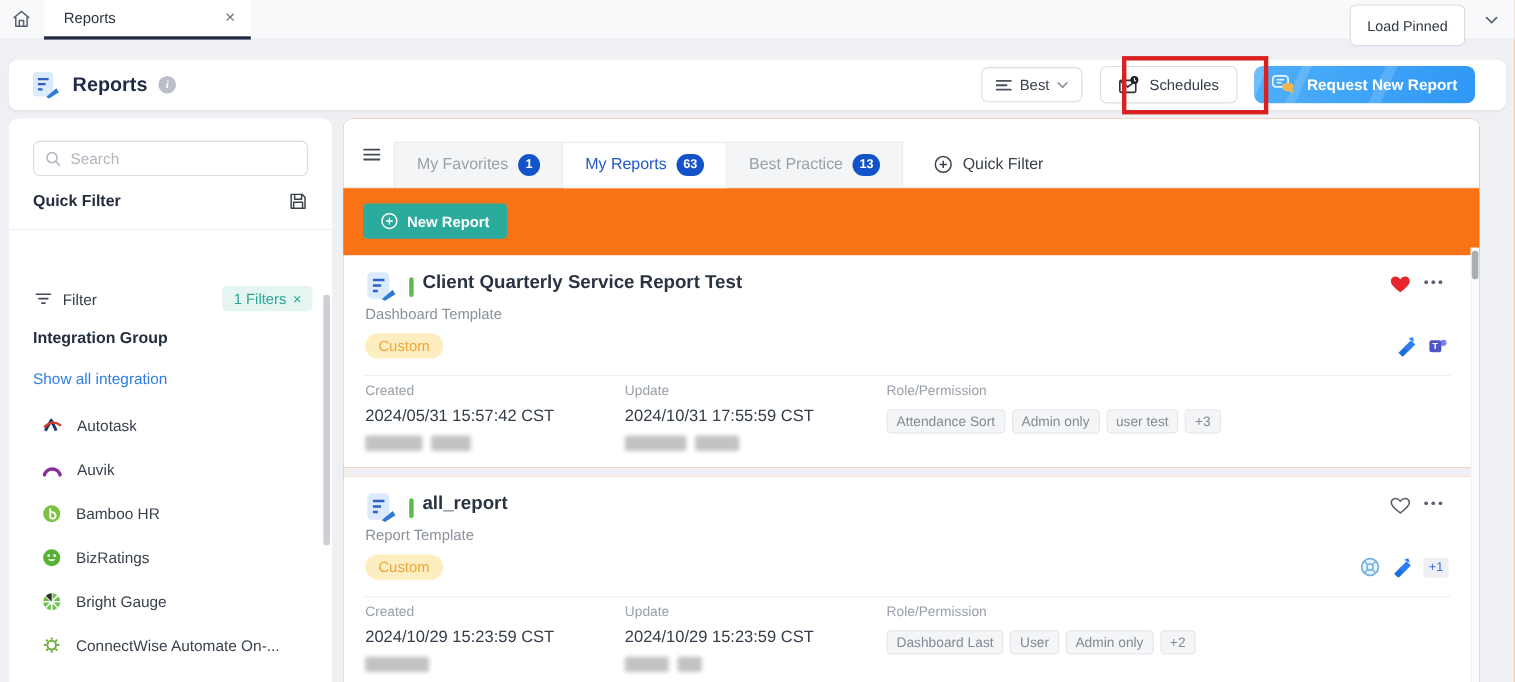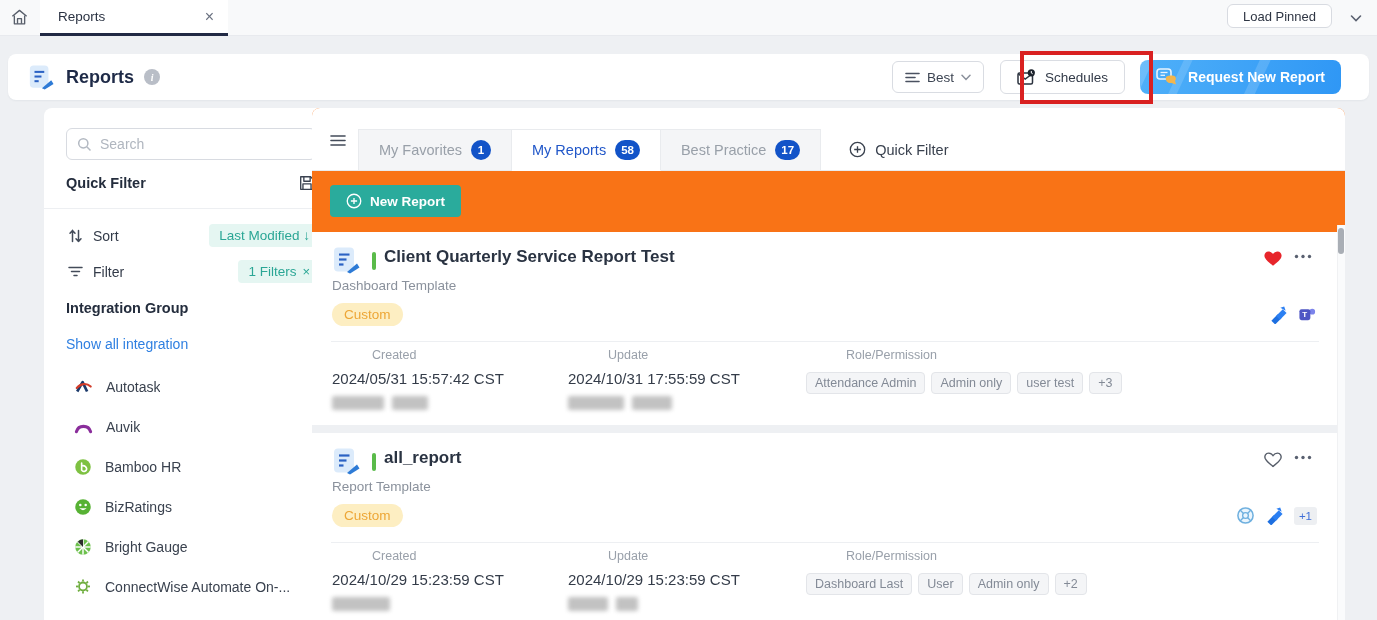--- a/index.html
+++ b/index.html
@@ -7,37 +7,37 @@
   body { font-family:"Liberation Sans", sans-serif; background:#eef0f3; position:relative; overflow:hidden; color:#333; }
   .abs { position:absolute; }
   svg { display:block; }
 
   
   #topbar { left:0; top:0; width:1377px; height:36px; background:#f8f9fa; border-bottom:1px solid #e8eaee; }
   .home-btn { left:0; top:0; width:38px; height:35px; display:flex; align-items:center; justify-content:center; cursor:pointer; }
   .browser-tab { left:40px; top:0; width:188px; height:36px; background:#fff; border-bottom:3px solid #212944; display:flex; align-items:center; padding:0 14px 0 18px; }
   .browser-tab .t-label { font-size:13.5px; color:#2a3242; flex:1; }
   .browser-tab .t-close { color:#6a7180; font-size:16px; line-height:1; cursor:pointer; }
-  .load-pinned { right:45px; top:4px; height:24px; background:#fff; border:1px solid #d8dbe1; border-radius:6px; padding:0 15px; font-size:13px; color:#2f3644; display:flex; align-items:center; cursor:pointer; }
+  .load-pinned { right:45px; top:4px; height:38px; background:#fff; border:1px solid #d8dbe1; border-radius:6px; padding:0 15px; font-size:13px; color:#2f3644; display:flex; align-items:center; cursor:pointer; }
   .topbar-chevron { right:14px; top:11px; cursor:pointer; }
 
   
   #header { left:8px; top:54px; width:1361px; height:46px; background:#fff; border-radius:8px; box-shadow:0 1px 2px rgba(20,30,60,.05); display:flex; align-items:center; padding:0 28px 0 20px; }
   .hdr-title { font-size:18px; font-weight:bold; color:#1e2a47; margin-left:12px; }
   .info-dot { width:16px; height:16px; border-radius:50%; background:#b9bec7; color:#fff; font-size:10px; font-weight:bold; display:flex; align-items:center; justify-content:center; margin-left:10px; font-family:"Liberation Serif", serif; font-style:italic; }
   .hdr-spacer { flex:1; }
   .btn-list { height:32px; border:1px solid #d9dce2; border-radius:6px; background:#fff; display:flex; align-items:center; gap:7px; padding:0 12px; font-size:13.5px; color:#3c4452; cursor:pointer; margin-right:16px; }
   .btn-schedules { height:34px; border:1px solid #dadde3; border-radius:6px; background:#fff; display:flex; align-items:center; gap:9px; padding:12px 16px; font-size:13.5px; color:#333b49; cursor:pointer; margin-right:15px; }
   .btn-request { height:34px; border:none; border-radius:8px; display:flex; align-items:center; gap:9px; padding:0 16px; font-size:14px; font-weight:bold; color:#fff; cursor:pointer;
     background:linear-gradient(100deg,#4fb0f9 0%,#2f97f5 60%,#3aa1f7 100%);
     background-image:linear-gradient(115deg, rgba(255,255,255,.18) 6%, rgba(255,255,255,0) 6.5% 20%, rgba(255,255,255,.14) 20.5% 24%, rgba(255,255,255,0) 24.5% 55%, rgba(255,255,255,.15) 55.5% 60%, rgba(255,255,255,0) 60.5%), linear-gradient(100deg,#4fb0f9,#2f97f5); }
   .annotation-box { left:1020px; top:51px; width:133px; height:53px; border:4px solid #d92121; z-index:60; pointer-events:none; }
 
   
-  #sidebar { left:8px; top:108px; width:294px; height:512px; background:#fff; border-radius:8px 8px 0 0;margin-left:36px; }
+  #sidebar { left:8px; top:108px; width:294px; height:512px; background:#fff; border-radius:8px 8px 0 0; }
   .search-wrap { left:22px; top:20px; width:250px; height:32px; border:1px solid #d8dbe1; border-radius:6px; display:flex; align-items:center; padding:0 10px; gap:8px; background:#fff; }
   .search-wrap input { border:none; outline:none; flex:1; font-size:14px; color:#333; font-family:"Liberation Sans", sans-serif; background:transparent; }
   .search-wrap input::placeholder { color:#b0b6bf; }
   .qf-row { left:22px; top:66px; width:250px; display:flex; align-items:center; justify-content:space-between; }
   .qf-label { font-size:14.5px; font-weight:bold; color:#242d3d; }
   .side-divider { left:0; top:100px; width:294px; height:1px; background:#edeff2; }
   .sf-row { left:24px; width:252px; display:flex; align-items:center; }
   .sf-row .lbl { font-size:14px; color:#333b49; margin-left:10px; }
   .sf-row .sp { flex:1; }
   .teal-badge { background:#e5f6f2; color:#2aa695; font-size:13.5px; padding:4px 10px; border-radius:4px; display:flex; align-items:center; gap:6px; cursor:pointer; }
@@ -66,21 +66,21 @@
   .vbar { left:60px; top:20px; width:4px; height:18px; background:#5abb4a; border-radius:2px; }
   .card-title { left:72px; top:15px; font-size:17px; font-weight:bold; color:#2a3342; }
   .fav-btn { top:17px; right:62px; cursor:pointer; }
   .more-btn { top:22px; right:33px; cursor:pointer; }
   .card-sub { left:20px; top:46px; font-size:13.5px; color:#8a919c; }
   .badge-custom { left:20px; top:71px; height:23px; padding:0 12px; border-radius:12px; background:#fdeec2; color:#eda636; font-size:13.5px; display:flex; align-items:center; }
   .int-icons { top:73px; right:28px; display:flex; align-items:center; gap:10px; }
   .plus-badge { background:#edeff2; border-radius:3px; color:#3f6fd8; font-size:11.5px; padding:3px 5px; }
   .card-divider { left:19px; top:109px; width:988px; height:1px; background:#edeff2; }
   .meta-col { top:116px; }
-  .meta-col .m-label { font-size:12.5px; color:#99a0aa;margin-left:40px; }
+  .meta-col .m-label { font-size:12.5px; color:#99a0aa; }
   .meta-col .m-value { margin-top:8px; font-size:15px; color:#343c49; }
   .blur-row { margin-top:9px; display:flex; gap:8px; }
   .blur-chip { height:14px; background:#c2c2c2; filter:blur(2px); border-radius:2px; }
   .roles-row { margin-top:10px; display:flex; gap:6px; }
   .role-pill { border:1px solid #e3e5e9; background:#f4f5f7; border-radius:4px; padding:3px 8px; font-size:12.5px; color:#838a96; white-space:nowrap; }
   .msb-track { right:0; top:117px; width:8px; height:395px; background:#fafbfc; border-left:1px solid #f0f1f3; }
   .msb-thumb { right:1px; top:120px; width:6px; height:26px; background:#a9aeb5; border-radius:3px; }
 </style>
 </head>
 <body>
@@ -175,31 +175,20 @@
     <span>
       <svg width="18" height="18" viewBox="0 0 20 20" fill="none" stroke="#3a4250" stroke-width="1.5" stroke-linejoin="round">
           <path d="M3 3h11l3 3v11H3z"></path>
           <path d="M6.5 3v5h7V3"></path>
           <path d="M5.5 17v-6h9v6"></path>
         </svg>
     </span>
   </div>
   <div class="abs side-divider"></div>
 
-  <div class="abs sf-row" style="top:116px">
-    <span>
-      <svg width="15" height="16" viewBox="0 0 15 16" fill="none" stroke="#434b59" stroke-width="1.5" stroke-linecap="round" stroke-linejoin="round">
-          <path d="M4.5 13.5v-11M4.5 2.5 2 5.2M4.5 2.5 7 5.2"></path>
-          <path d="M10.5 2.5v11M10.5 13.5 8 10.8M10.5 13.5 13 10.8"></path>
-        </svg>
-    </span>
-    <span class="lbl">Sort</span>
-    <span class="sp"></span>
-    <span class="teal-badge">Last Modified ↓</span>
-  </div>
 
   <div class="abs sf-row" style="top:152px">
     <span>
       <svg width="15" height="13" viewBox="0 0 15 13" stroke="#434b59" stroke-width="1.5" stroke-linecap="round">
           <line x1="1" y1="2.5" x2="14" y2="2.5"></line>
           <line x1="3.5" y1="6.5" x2="11.5" y2="6.5"></line>
           <line x1="6" y1="10.5" x2="9" y2="10.5"></line>
         </svg>
     </span>
     <span class="lbl">Filter</span>
@@ -297,25 +286,25 @@
           </svg>
       </span>
     </div>
     <div class="abs tabs-row">
       <div class="tab">
         <span>My Favorites</span>
         <span class="cnt">1</span>
       </div>
       <div class="tab active">
         <span>My Reports</span>
-        <span class="cnt">58</span>
+        <span class="cnt">63</span>
       </div>
       <div class="tab">
         <span>Best Practice</span>
-        <span class="cnt">17</span>
+        <span class="cnt">13</span>
       </div>
       <button class="quickfilter-ctl">
         <span>
           <svg width="17" height="17" viewBox="0 0 18 18" fill="none" stroke="#39414e" stroke-width="1.4">
               <circle cx="9" cy="9" r="7.6"></circle>
               <line x1="9" y1="5.5" x2="9" y2="12.5"></line>
               <line x1="5.5" y1="9" x2="12.5" y2="9"></line>
             </svg>
         </span>
         <span>Quick Filter</span>
@@ -389,21 +378,21 @@
       <div class="m-label">Update</div>
       <div class="m-value">2024/10/31 17:55:59 CST</div>
       <div class="blur-row">
           <span class="blur-chip" style="width:56px"></span>
           <span class="blur-chip" style="width:40px"></span>
         </div>
     </div>
     <div class="abs meta-col" style="left:494px">
       <div class="m-label">Role/Permission</div>
       <div class="roles-row">
-        <span class="role-pill">Attendance Admin</span>
+        <span class="role-pill">Attendance Sort</span>
         <span class="role-pill">Admin only</span>
         <span class="role-pill">user test</span>
         <span class="role-pill">+3</span>
       </div>
     </div>
   </div>
 
   <div class="abs gap-band"></div>
 
   <div class="abs card" style="top:325px;height:187px">

